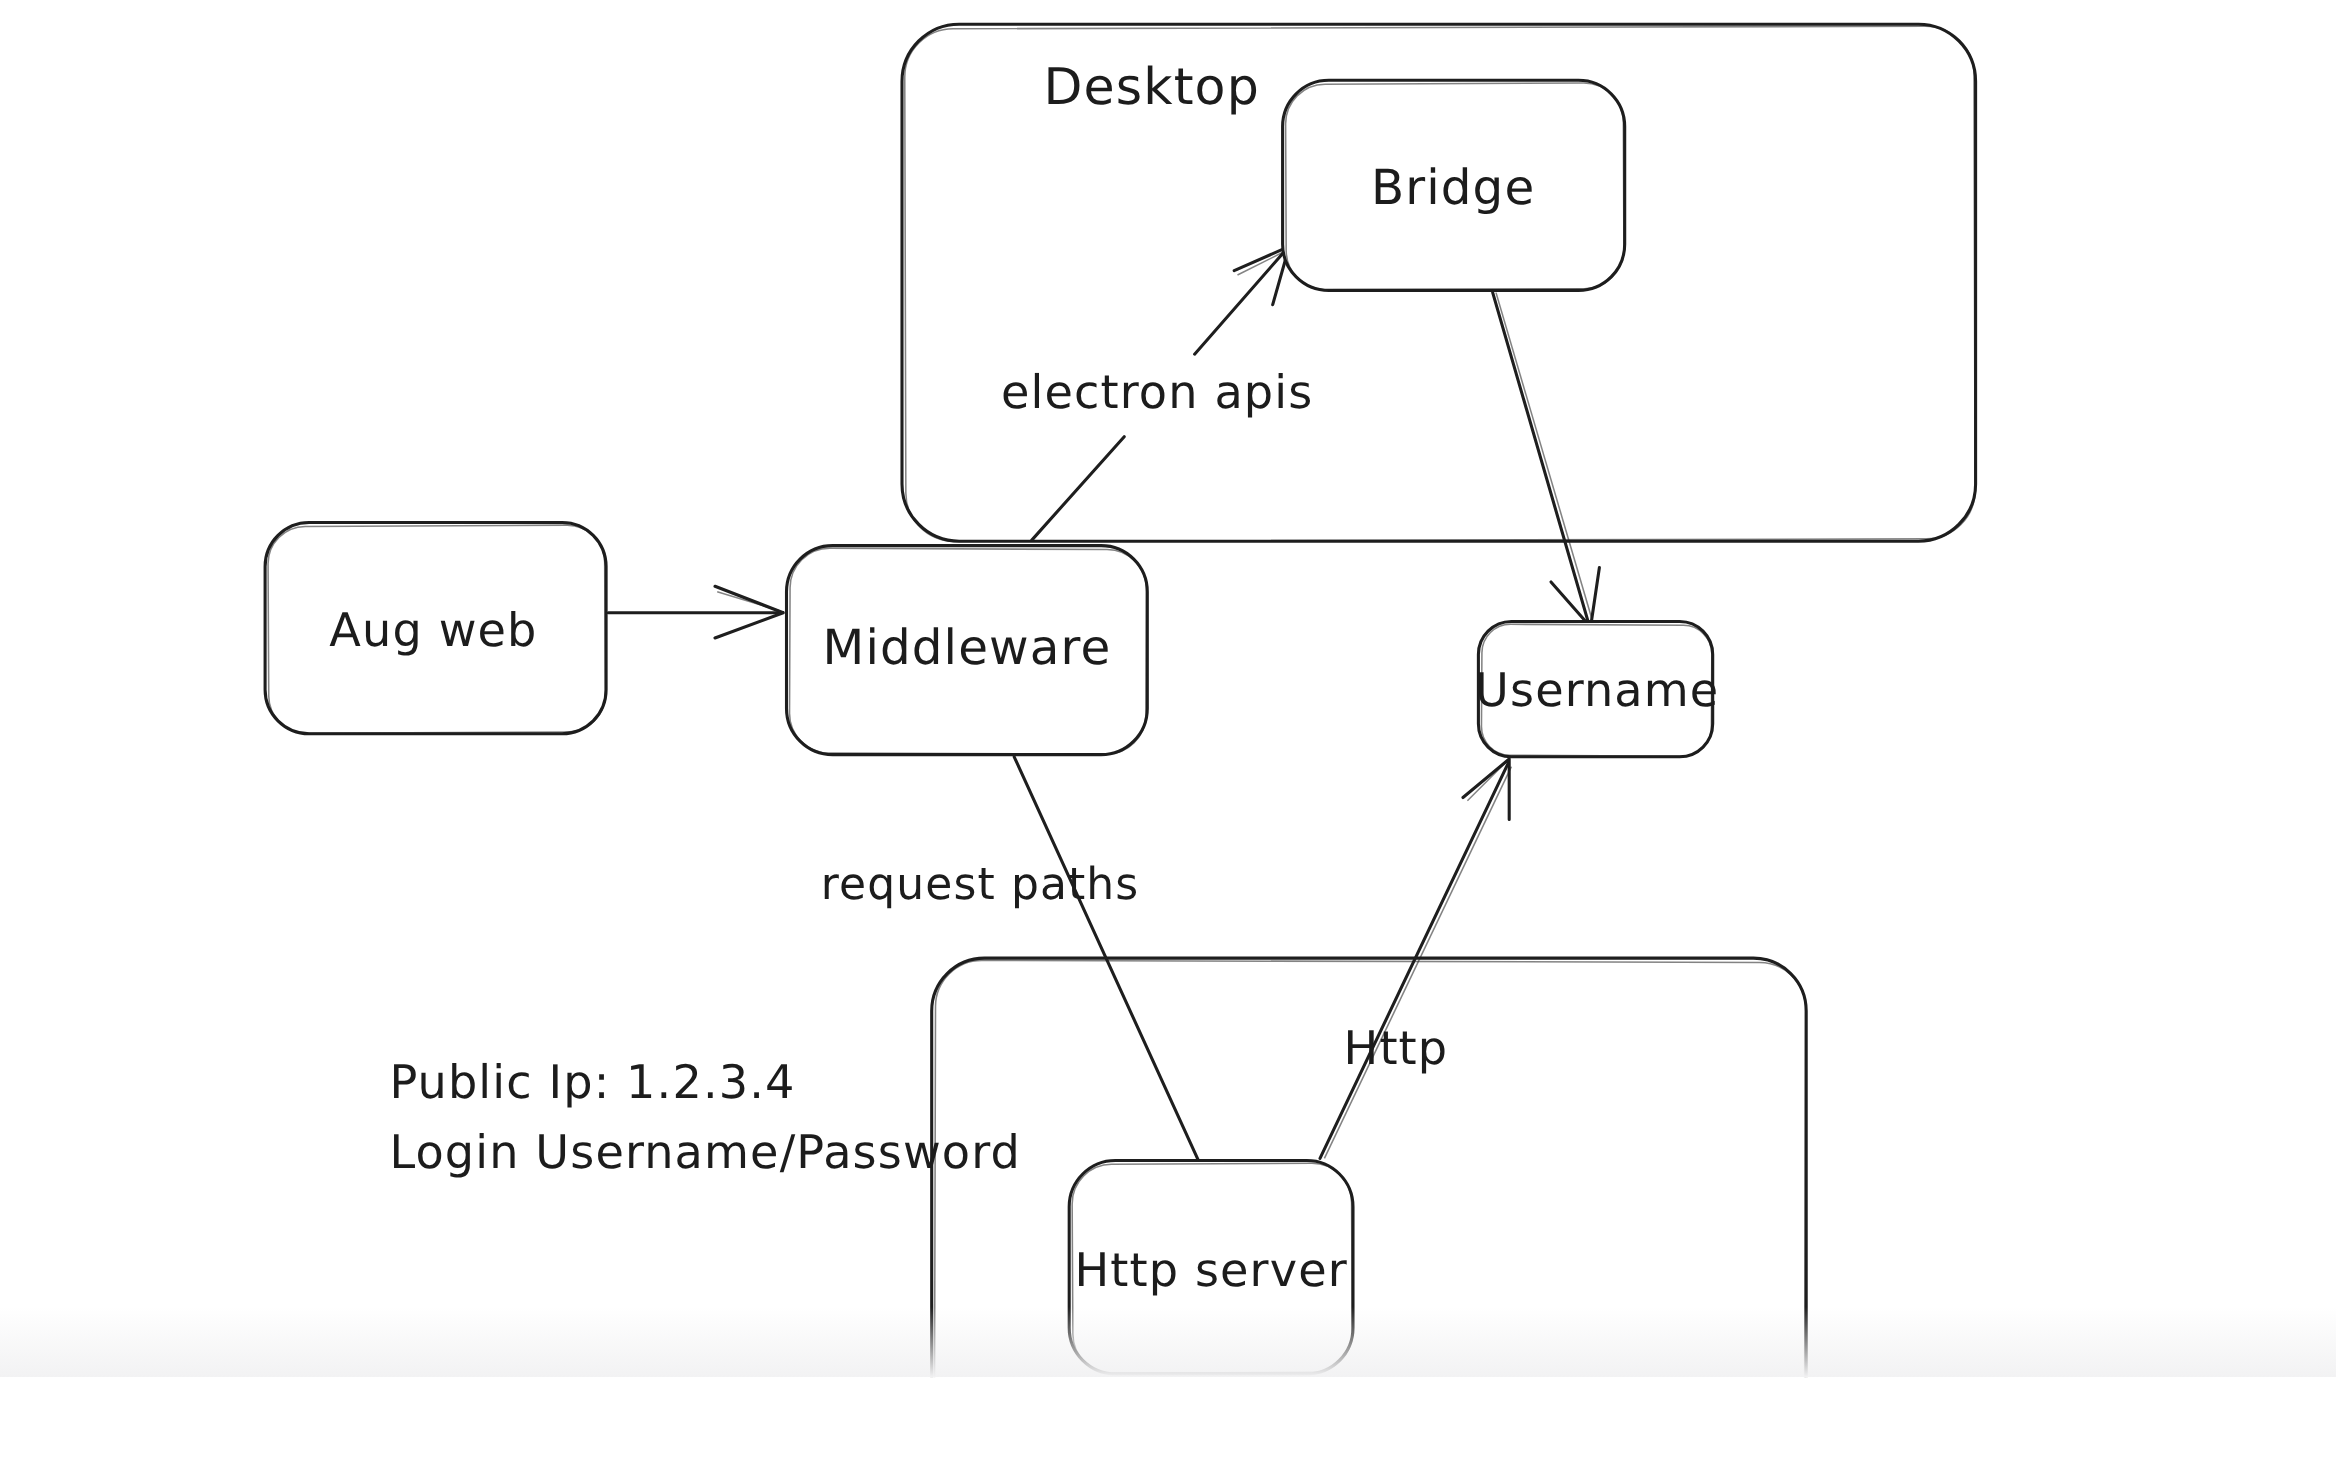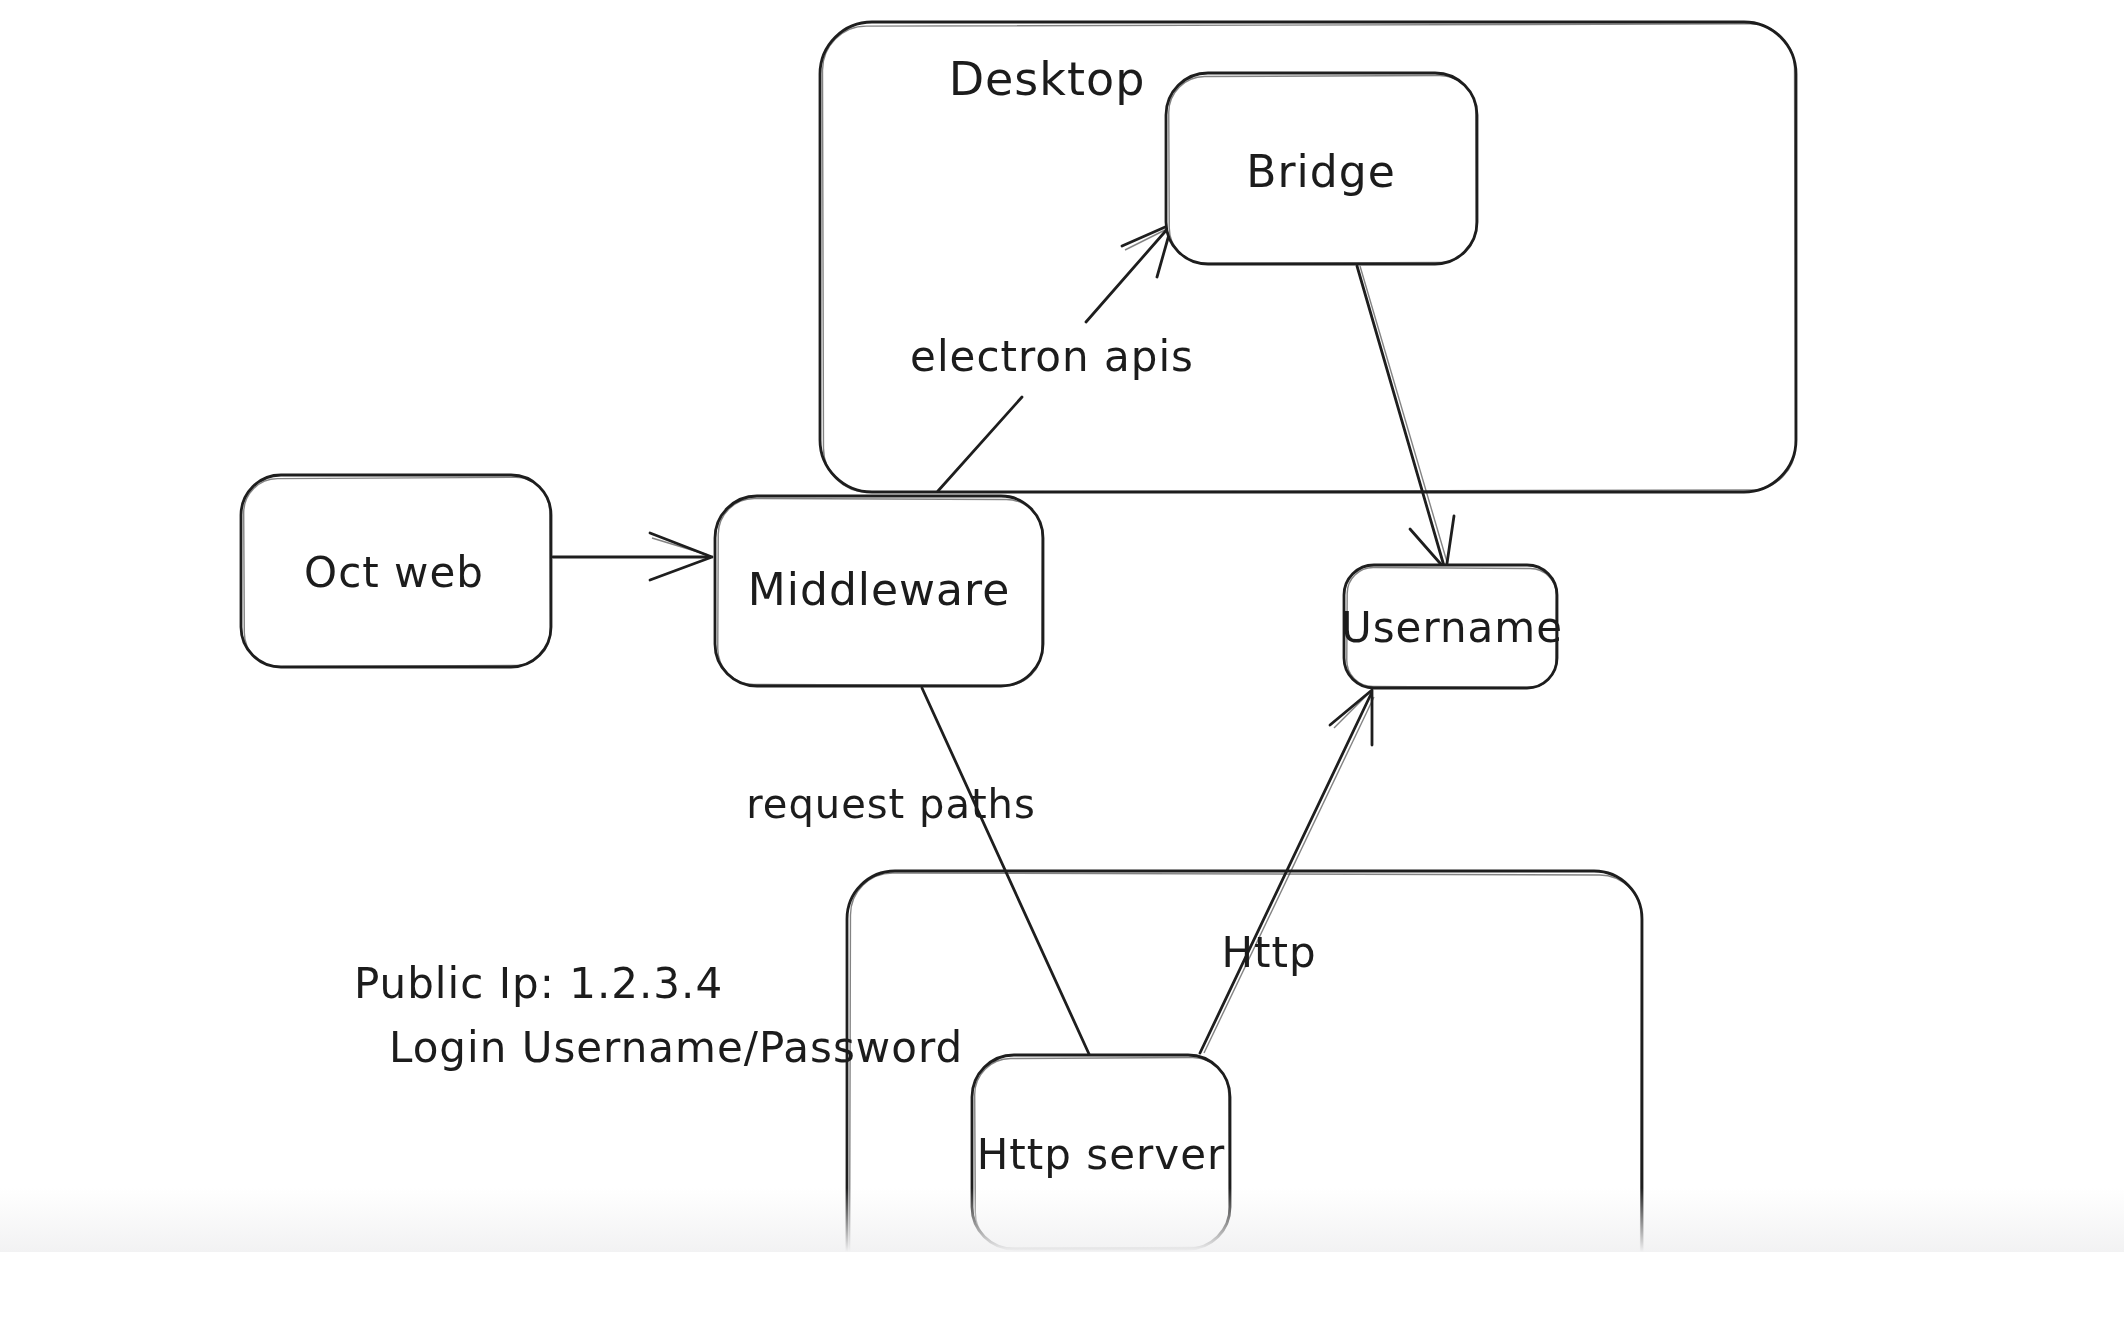--- a/index.html
+++ b/index.html
@@ -138,32 +138,32 @@
     <g>
       <rect class="shape-stroke" x="972" y="1055" width="258" height="194" rx="42" ry="42"></rect>
       <rect class="sketch-echo" x="975" y="1058" width="254" height="190" rx="36" ry="36" transform="rotate(-0.3 1101 1152)"></rect>
     </g>
   </svg>
 
   <div class="label fs-46" style="left:1047px; top:79px;">Desktop</div>
 
   <div class="label fs-44" style="left:1321px; top:172px;">Bridge</div>
 
-  <div class="label fs-42" style="left:394px; top:573px;">Oct web</div>
+  <div class="label fs-42" style="left:394px; top:573px;">Aug web</div>
 
   <div class="label fs-44" style="left:879px; top:590px;">Middleware</div>
 
   <div class="label fs-42" style="left:1452px; top:628px;">Username</div>
 
   <div class="label fs-42" style="left:1101px; top:1155px;">Http server</div>
 
   <div class="label fs-42" style="left:1269px; top:953px;">Http</div>
 
   <div class="label fs-40" style="left:891px; top:804px;">request paths</div>
 
   <div class="label fs-42" style="left:1052px; top:357px;">electron apis</div>
 
   <div class="label anchored-left fs-42" style="left:354px; top:984px;">Public Ip: 1.2.3.4</div>
 
-  <div class="label anchored-left fs-42" style="left:354px; top:1048px;margin-left:35px;">Login Username/Password</div>
+  <div class="label anchored-left fs-42" style="left:354px; top:1048px;">Login Username/Password</div>
 
   <div class="bottom-fade"></div>
 </div>
 
 </body></html>

